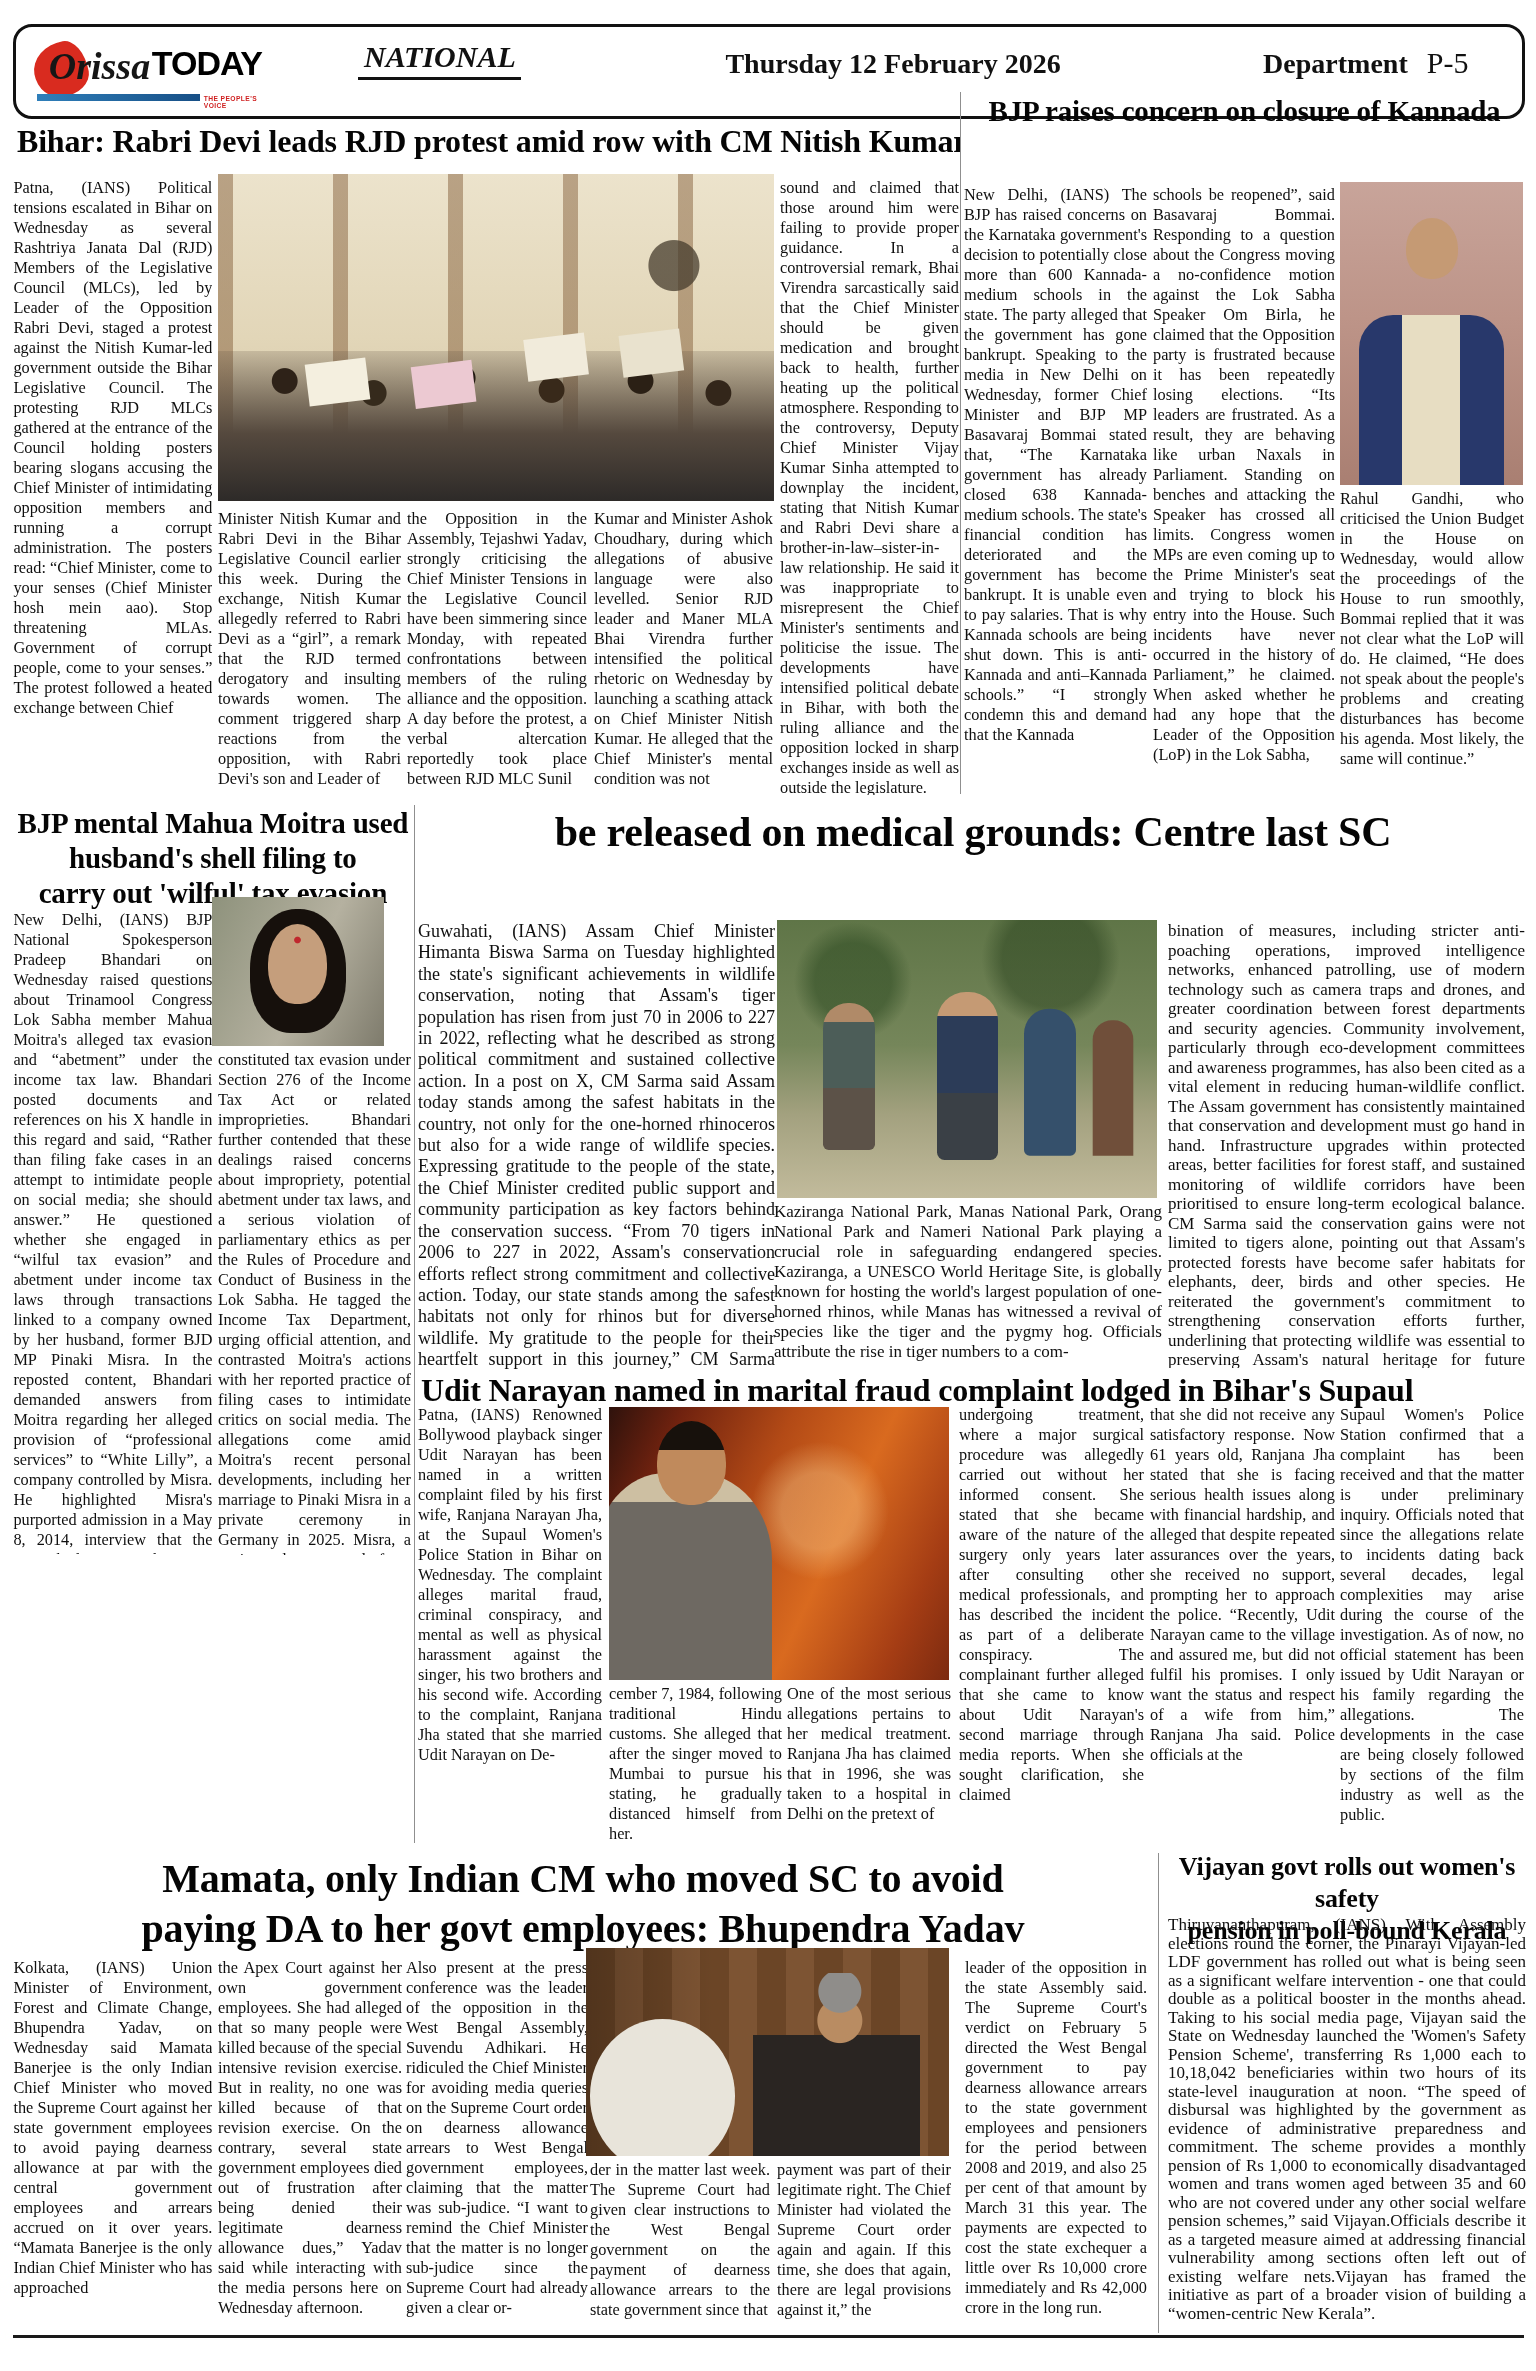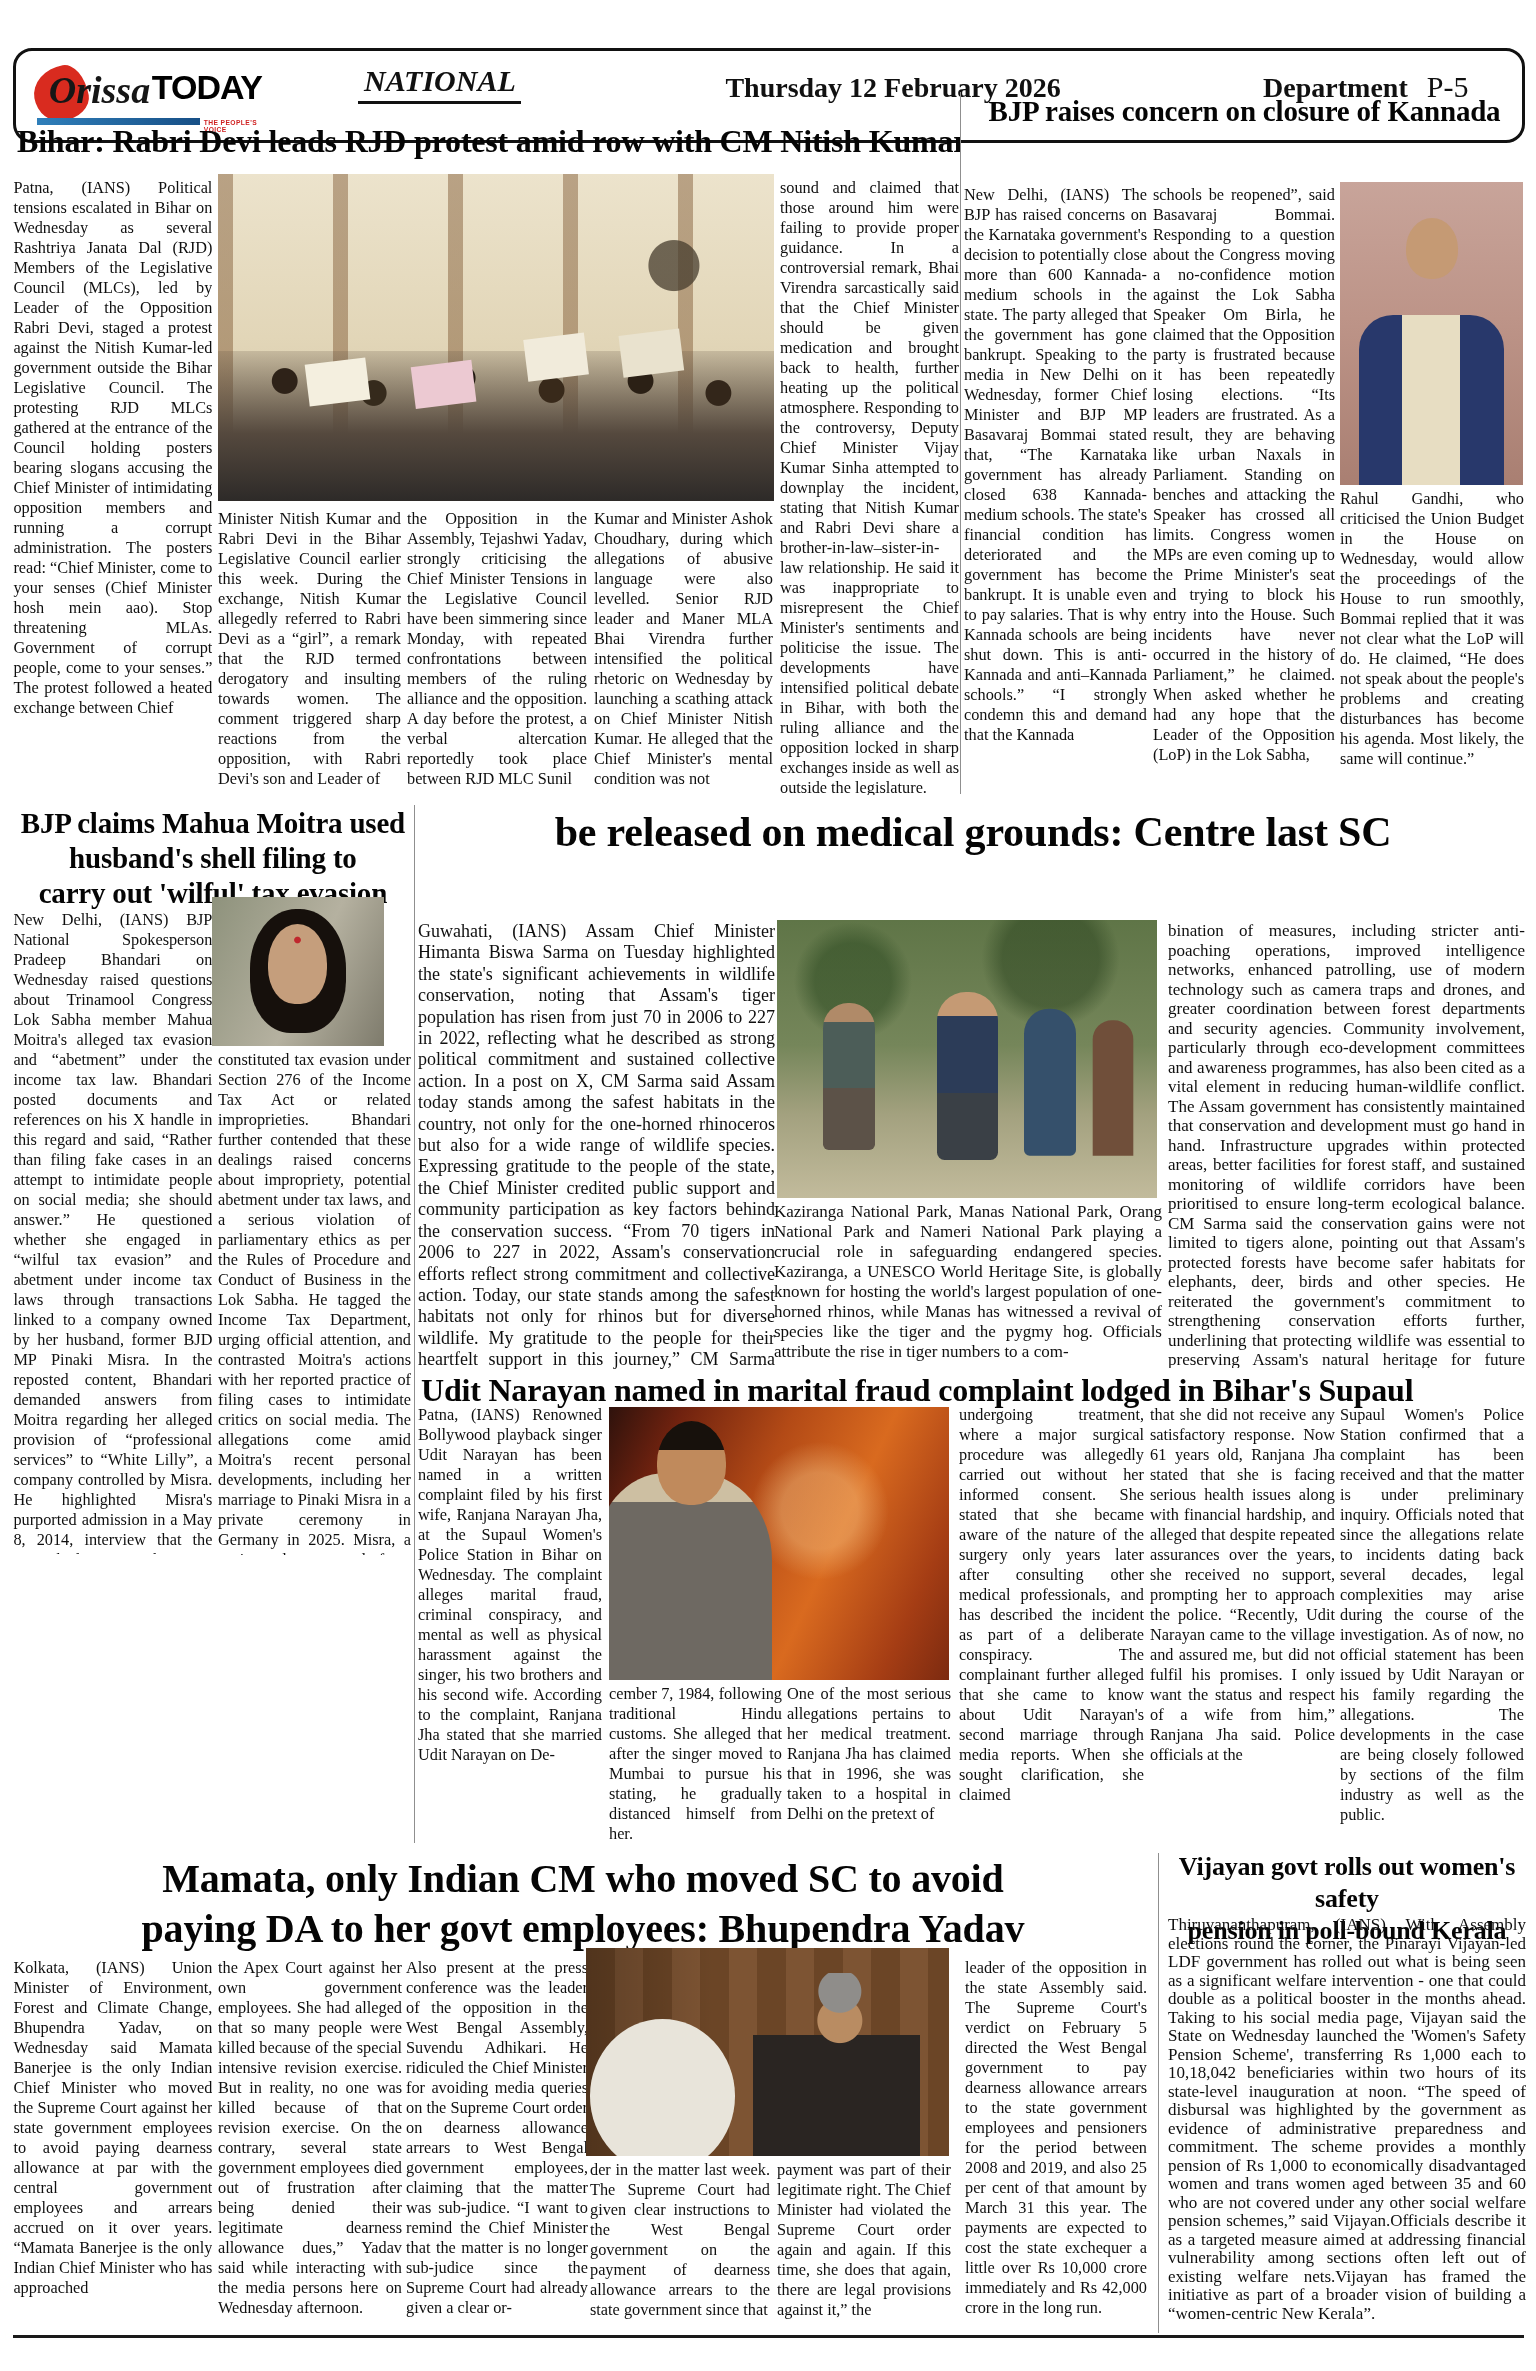--- a/index.html
+++ b/index.html
@@ -7,21 +7,21 @@
         font-family:"Liberation Serif",serif;color:#111;overflow:hidden;}
   .col{position:absolute;font-size:16.3px;line-height:20px;text-align:justify;
        overflow:hidden;color:#0f0f0f;}
   .hl{position:absolute;font-weight:bold;color:#050505;letter-spacing:-0.2px;}
   .center{text-align:center;}
   .photo{position:absolute;overflow:hidden;background:#ccc;}
   .vrule{position:absolute;width:1px;background:#8f8f8f;}
   .hrule{position:absolute;background:#1a1a1a;}
 
   
-  .mast{position:absolute;left:13.4px;top:48px;width:1506px;height:89px;
+  .mast{position:absolute;left:13.4px;top:24px;width:1506px;height:89px;
         border:3.8px solid #111;border-radius:19px;background:#fff;}
   .logo-wrap{position:absolute;left:13.4px;top:9.6px;width:239px;height:73px;}
   .logo-map{position:absolute;left:3.8px;top:5.7px;width:54px;height:55px;background:#d92b1f;
             border-radius:62% 38% 55% 45% / 50% 62% 38% 50%;transform:rotate(-10deg);}
   .logo-orissa{position:absolute;left:19px;top:7.6px;font-style:italic;font-size:38px;
                font-weight:bold;color:#161616;}
   .logo-today{position:absolute;left:122px;top:7.6px;font-size:34px;font-weight:bold;
               font-family:"Liberation Sans",sans-serif;letter-spacing:-1px;color:#000000;}
   .logo-bar{position:absolute;left:7.6px;top:57px;width:163px;height:7.6px;
             background:linear-gradient(90deg,#2f7fba,#174f86);}
@@ -132,21 +132,21 @@
 
   <div class="hl center" style="left:964px;top:90px;width:561px;font-size:29px;line-height:42px;">
     <div>BJP raises concern on closure of Kannada</div>
   </div>
   <div class="col" style="left:964px;top:185px;width:183px;height:610px;">New Delhi,  (IANS) The BJP has raised concerns on the Karnataka government's decision to potentially close more than 600 Kannada-medium schools in the state. The party alleged that the government has gone bankrupt. Speaking to the media in New Delhi on Wednesday, former Chief Minister and BJP MP Basavaraj Bommai stated that, “The Karnataka government has already closed 638 Kannada-medium schools. The state's financial condition has deteriorated and the government has become bankrupt. It is unable even to pay salaries. That is why Kannada schools are being shut down. This is anti-Kannada and anti–Kannada schools.” “I strongly condemn this and demand that the Kannada</div>
   <div class="col" style="left:1153px;top:185px;width:182px;height:610px;">schools be reopened”, said Basavaraj Bommai. Responding to a question about the Congress moving a no-confidence motion against the Lok Sabha Speaker Om Birla, he claimed that the Opposition party is frustrated because it has been repeatedly losing elections. “Its leaders are frustrated. As a result, they are behaving like urban Naxals in Parliament. Standing on benches and attacking the Speaker has crossed all limits. Congress women MPs are even coming up to the Prime Minister's seat and trying to block his entry into the House. Such incidents have never occurred in the history of Parliament,” he claimed. When asked whether he had any hope that the Leader of the Opposition (LoP) in the Lok Sabha,</div>
   <div class="photo" id="ph-bommai" style="left:1340px;top:182px;width:183px;height:303px;"></div>
   <div class="col" style="left:1340px;top:489px;width:184px;height:308px;">Rahul Gandhi, who criticised the Union Budget in the House on Wednesday, would allow the proceedings of the House to run smoothly, Bommai replied that it was not clear what the LoP will do. He claimed, “He does not speak about the people's problems and creating disturbances has become his agenda. Most likely, the same will continue.”</div>
 
   <div class="hl center" style="left:13.4px;top:806px;width:399px;font-size:29px;line-height:35px;">
-    <div>BJP claims Mahua Moitra used</div>
+    <div>BJP mental Mahua Moitra used</div>
     <div>husband's shell filing to</div>
     <div>carry out 'wilful' tax evasion</div>
   </div>
   <div class="col" style="left:13.4px;top:910px;width:199px;height:644px;">New Delhi,  (IANS) BJP National Spokesperson Pradeep Bhandari on Wednesday raised questions about Trinamool Congress Lok Sabha member Mahua Moitra's alleged tax evasion and “abetment” under the income tax law.  Bhandari posted documents and references on his X handle in this regard and said, “Rather than filing fake cases in an attempt to intimidate people on social media; she should answer.” He questioned whether she engaged in “wilful tax evasion” and abetment under income tax laws through transactions linked to a company owned by her husband, former BJD MP Pinaki Misra. In the reposted content, Bhandari demanded answers from Moitra regarding her alleged provision of “professional services” to “White Lilly”, a company controlled by Misra. He highlighted Misra's purported admission in a May 8, 2014, interview that the entity had no active business, labelling it a shell company. The post asked if the firm was used to disguise payments as “professional fees” to commit fraud, and whether such arrangements between Moitra and her husband</div>
   <div class="photo" id="ph-moitra" style="left:212px;top:897px;width:172px;height:149px;"></div>
   <div class="col" style="left:218px;top:1050px;width:193px;height:505px;">constituted tax evasion under Section 276 of the Income Tax Act or related improprieties. Bhandari further contended that these dealings raised concerns about impropriety, potential abetment under tax laws, and a serious violation of parliamentary ethics as per the Rules of Procedure and Conduct of Business in the Lok Sabha. He tagged the Income Tax Department, urging official attention, and contrasted Moitra's actions with her reported practice of filing cases to intimidate critics on social media. The allegations come amid Moitra's recent personal developments, including her marriage to Pinaki Misra in a private ceremony in Germany in 2025. Misra, a senior advocate and four-time former Lok Sabha member from Puri, Odisha, has family interests in several companies, including real estate and hospitality firms like White Lily Estates Pvt Ltd, Jupiter Estates Pvt Ltd, and others, as noted in earlier media reports.</div>
 
   <div class="vrule" style="left:414px;top:805px;height:1038px;"></div>
 
   <div class="hl center" style="left:421px;top:805px;width:1104px;font-size:42px;line-height:54px;">

